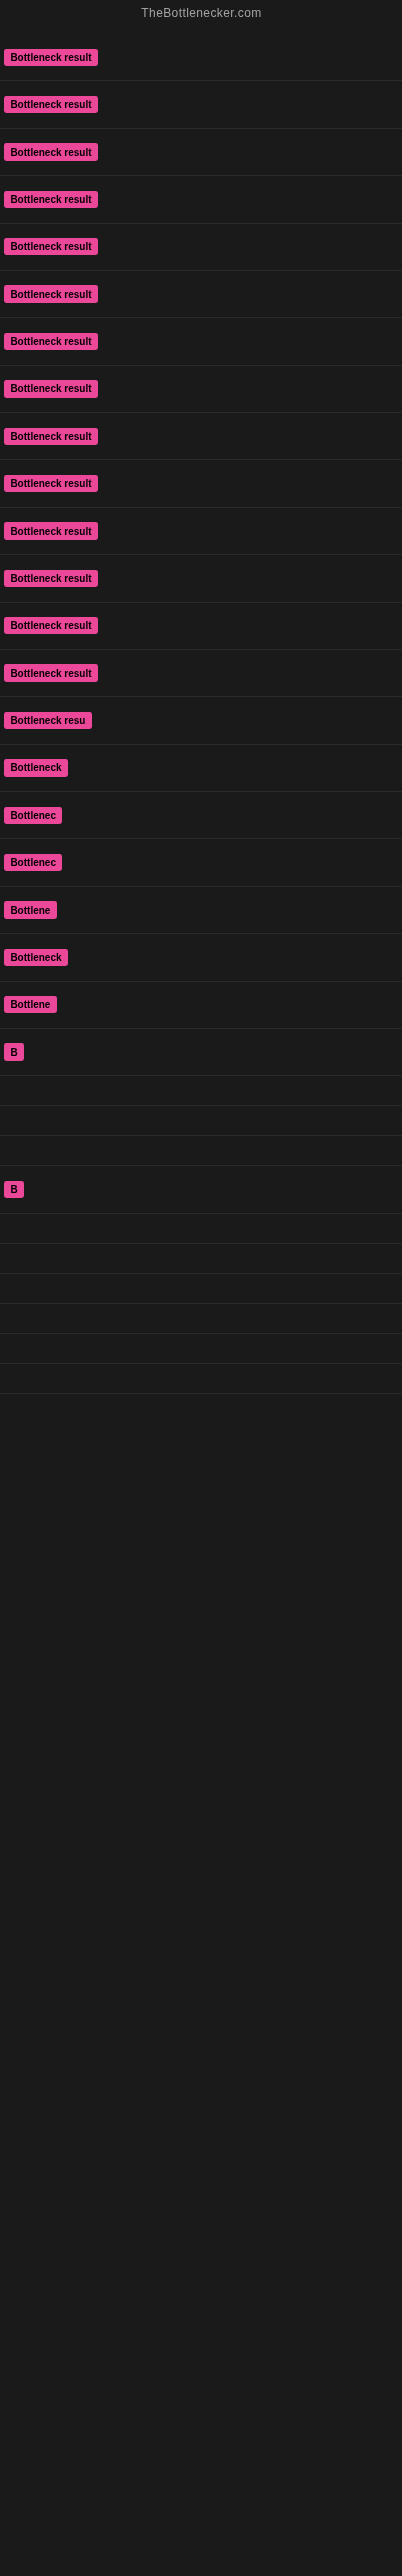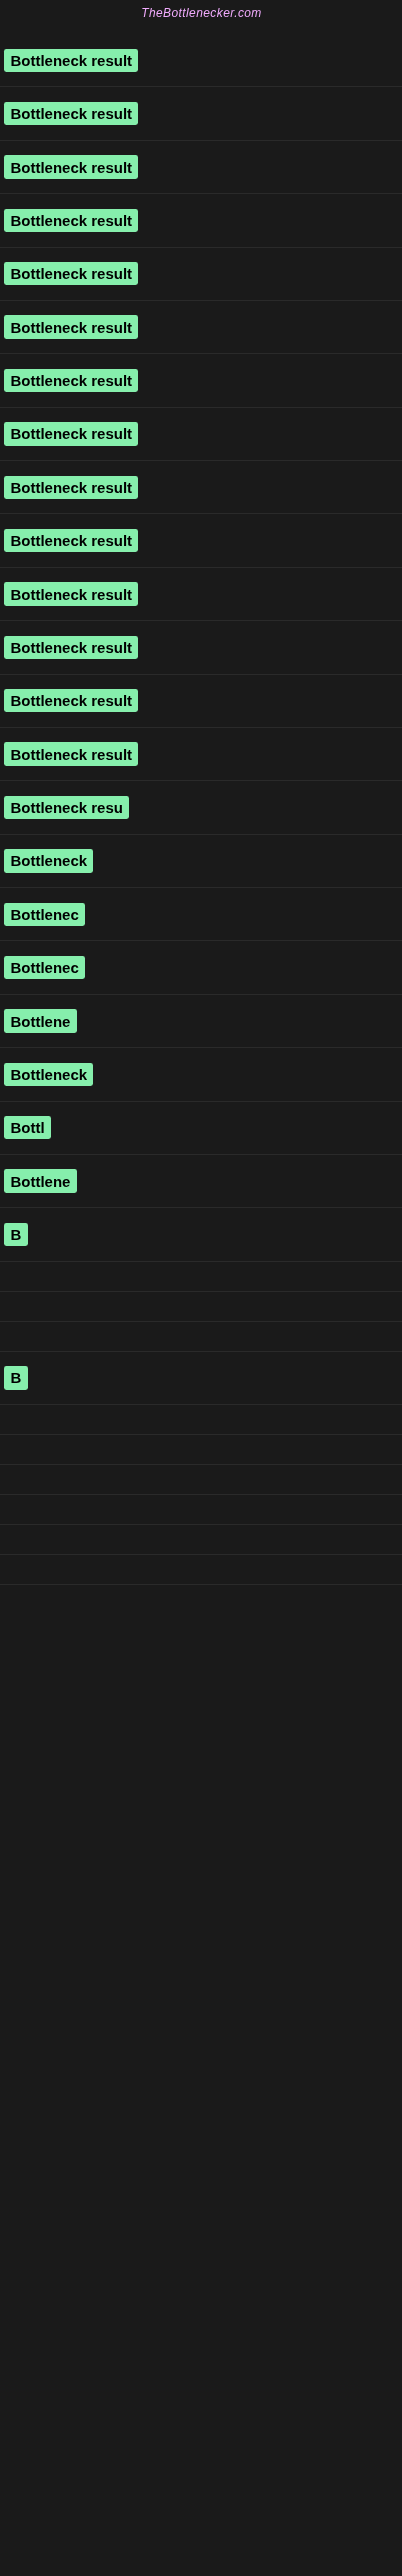--- a/index.html
+++ b/index.html
@@ -12,39 +12,38 @@
       width: 403px;
       min-height: 2576px;
       background-color: #1a1a1a;
       font-family: Arial, sans-serif;
       position: relative;
     }
 
     .site-header {
       text-align: center;
       padding: 6.4px 0 9.7px 0;
-      color: #f0abfc;
+      color: #a3a3a3;
       font-size: 12px;
       font-weight: normal;
       letter-spacing: 0.4px;
-      font-style: italic;
     }
 
     .bottleneck-item {
       display: flex;
       align-items: flex-start;
       margin-bottom: 0;
       padding: 14.5px 0 14.5px 0;
       border-bottom: 0.8px solid #2a2a2a;
     }
 
     .bottleneck-badge {
-      background-color: #86efac;
+      background-color: #ec4899;
       color: #000;
-      font-size: 15px;
+      font-size: 10px;
       font-weight: bold;
       padding: 3.2px 6.4px;
       border-radius: 2.4px;
       white-space: nowrap;
       display: inline-block;
       margin-left: 4px;
       flex-shrink: 0;
     }
 
     .items-container {
@@ -113,23 +112,20 @@
     <div class="bottleneck-item">
       <span class="bottleneck-badge">Bottlenec</span>
     </div>
     <div class="bottleneck-item">
       <span class="bottleneck-badge">Bottlene</span>
     </div>
     <div class="bottleneck-item">
       <span class="bottleneck-badge">Bottleneck</span>
     </div>
     <div class="bottleneck-item">
-      <span class="bottleneck-badge">Bottl</span>
-    </div>
-    <div class="bottleneck-item">
       <span class="bottleneck-badge">Bottlene</span>
     </div>
     <div class="bottleneck-item">
       <span class="bottleneck-badge">B</span>
     </div>
     <div class="bottleneck-item"></div>
     <div class="bottleneck-item"></div>
     <div class="bottleneck-item"></div>
     <div class="bottleneck-item">
       <span class="bottleneck-badge">B</span>

